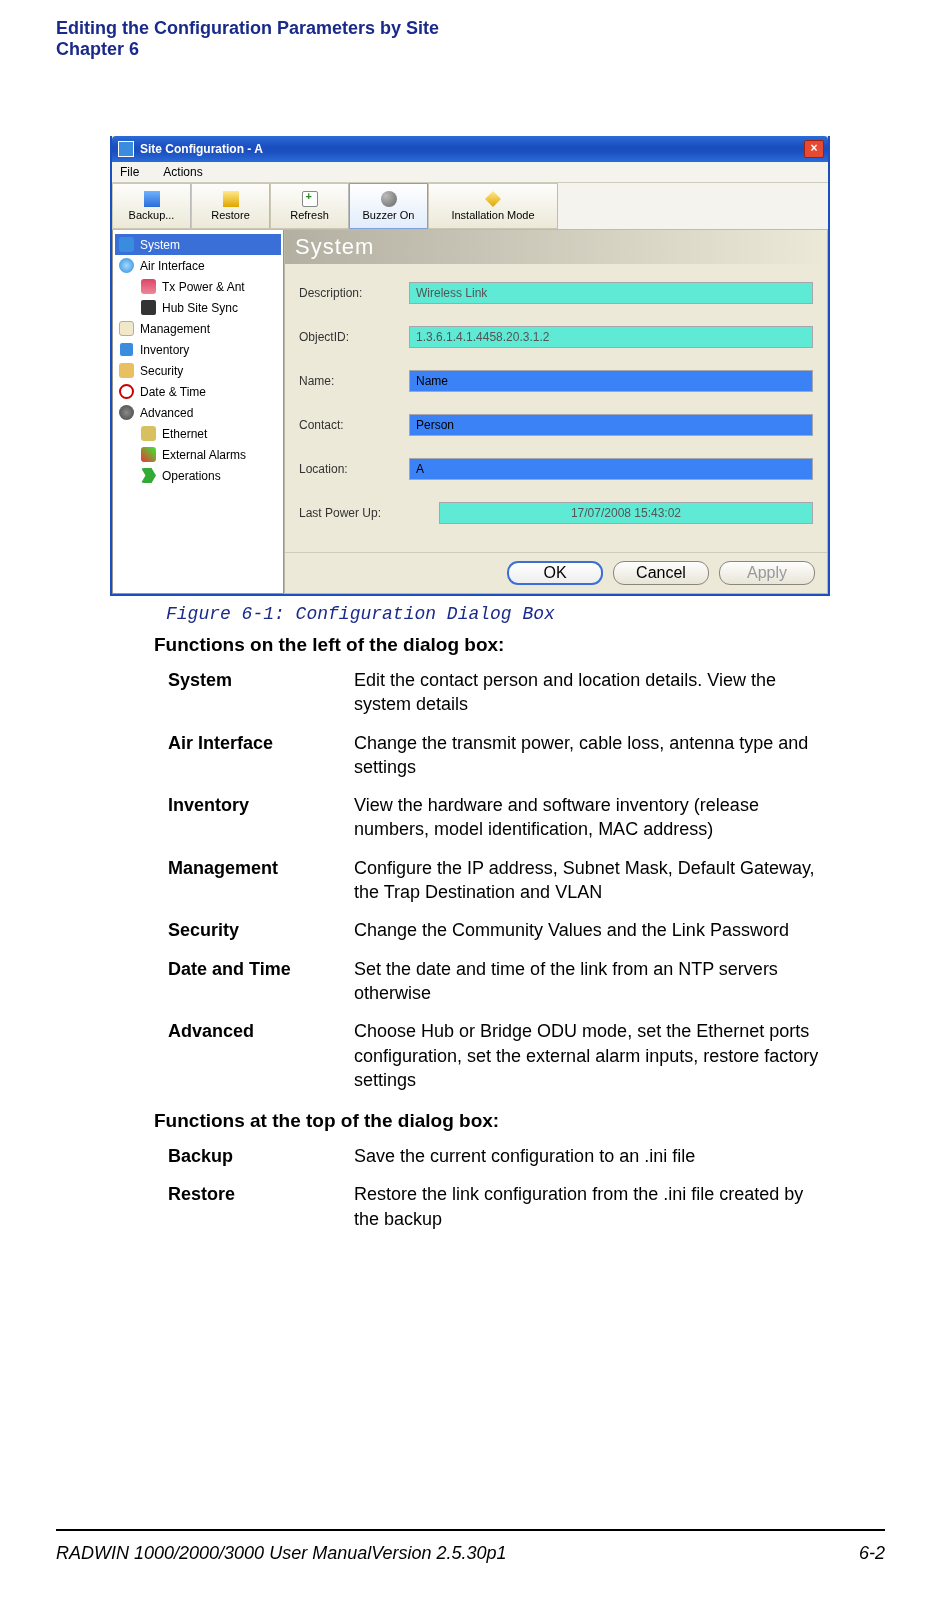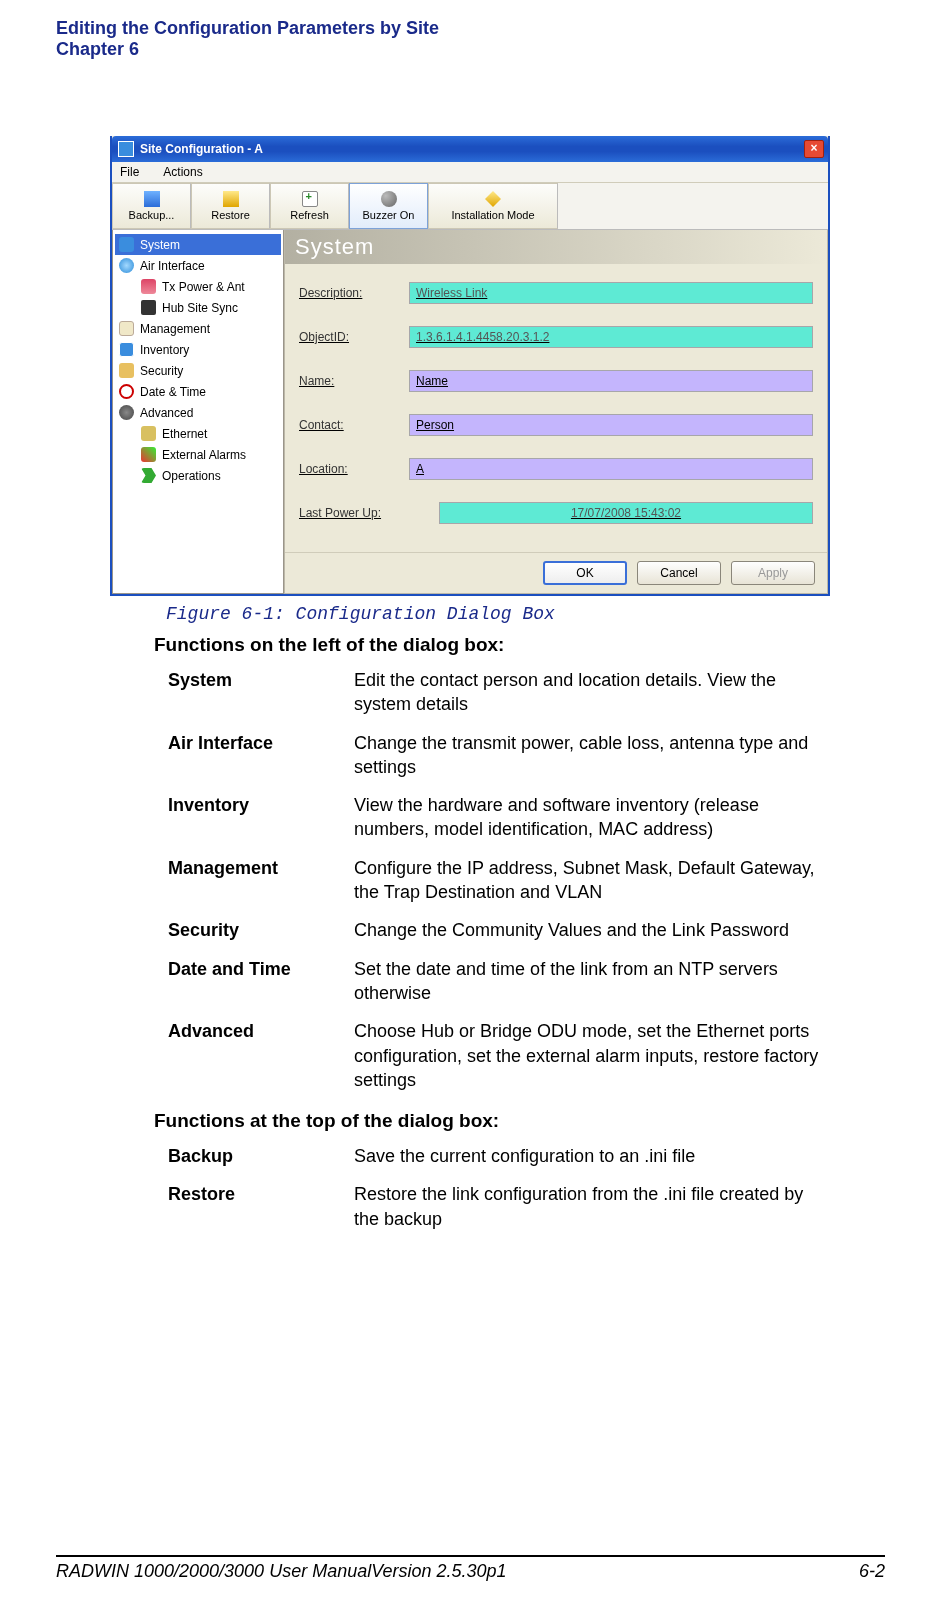--- a/index.html
+++ b/index.html
@@ -94,52 +94,52 @@
   .pane {
     flex:1; background:#ece9d8; border:1px solid #bcb8a8; border-left:1px solid #bcb8a8;
     border-top:none; padding:0;
   }
   .pane-head {
     background:linear-gradient(to right,#b3b0a2,#ece9d8);
     color:#fff; font-size:22px; letter-spacing:1px;
     padding:4px 10px;
   }
   .fields { padding:18px 14px 6px 14px; }
-  .frow { display:flex; align-items:center; margin-bottom:22px; font-size:12px;text-decoration:underline;}
+  .frow { display:flex; align-items:center; margin-bottom:22px; font-size:12px;}
   .flab { width:110px; color:#333;}
   .fval {
     flex:1; height:22px; border:1px solid #a7a6aa;
-    padding:3px 6px; background:#c4b5fd; font-size:12px;
+    padding:3px 6px; background:#3b82f6; font-size:12px;
   }
   .fval.ro { background:#5eead4; color:#555; }
   .fval.center { text-align:center; }
   .btnrow {
     display:flex; justify-content:flex-end; gap:10px;
     padding:8px 12px; border-top:1px solid #d0ccba; background:#ece9d8;
   }
-  .wbtn { width:84px;height:24px;border:1px solid #8a867a;border-radius:3px;
-    background:linear-gradient(#fefefe,#e8e4d6);font-size:12px;}
+  .wbtn { width:96px;height:24px;border:1px solid #8a867a;border-radius:11px;
+    background:linear-gradient(#fefefe,#e8e4d6);font-size:16px;}
   .wbtn.primary{ border:2px solid #3a6fd8; background:linear-gradient(#fff,#eee);}
   .wbtn.dis{ color:#999; }
   
   .fig-caption {
     color:#1a2a8a; font-style:italic; font-size:18px;
     padding: 8px 0 6px 56px;
     font-family: Liberation Mono, monospace;
   }
   .subhead {
     font-weight:bold; font-size:19px; padding:4px 0 12px 44px;
   }
   .func-table { padding-left:58px; padding-right:60px; }
   .frow2 { display:flex; padding-bottom:14px; font-size:18px; line-height:1.35;}
   .fk { width:186px; font-weight:bold; flex-shrink:0;}
   .fd { flex:1; }
   .footer {
-    position:absolute; bottom:22px; left:56px; right:56px;
-    border-top:2px solid #000; padding-top:4px;
+    position:absolute; bottom:40px; left:56px; right:56px;
+    border-top:2px solid #000; padding-top:12px;
     display:flex; justify-content:space-between;
     font-style:italic; font-size:18px;
   }
 </style>
 </head>
 <body>
 
 <div class="page-header">
   <span>Editing the Configuration Parameters by Site</span>
   <span>Chapter 6</span>

